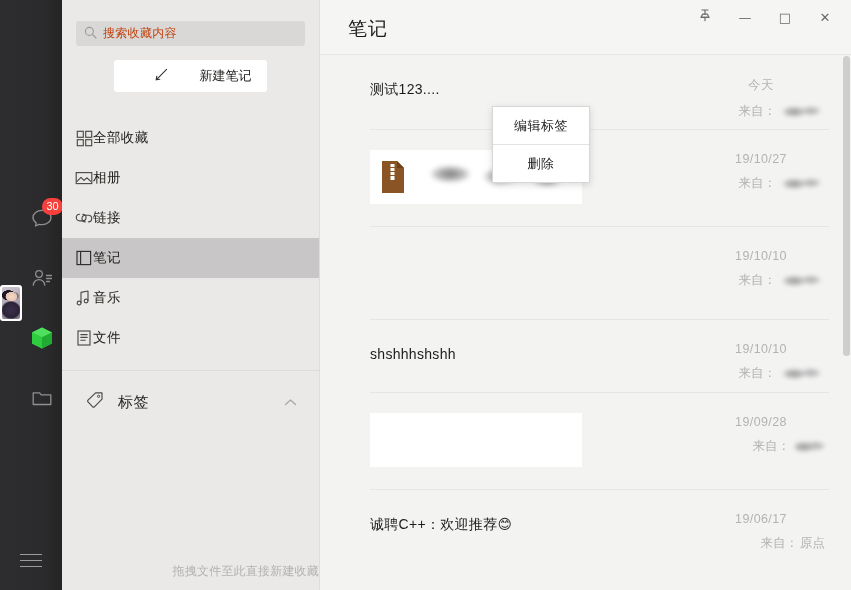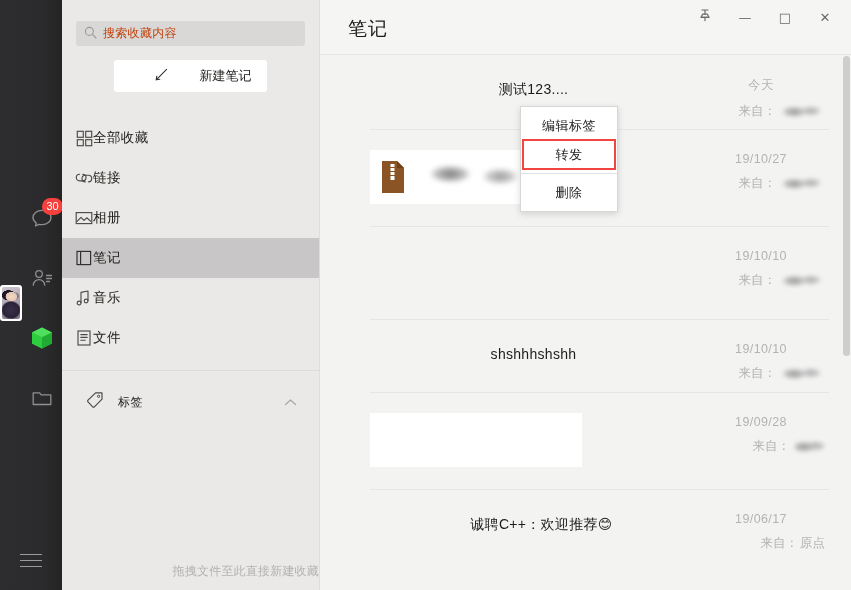--- a/index.html
+++ b/index.html
@@ -125,21 +125,21 @@
   .sep { height: 1px; background: #dcdbd9; margin: 12px 0 0 0; }
 
   .tags-row {
     height: 46px;
     display: flex; align-items: center;
     padding-left: 24px; padding-right: 22px;
     gap: 14px;
     cursor: pointer;
     margin-top: 8px;
   }
-  .tags-row .lbl { font-size: 12px; color: #23221f; letter-spacing: .4px; flex: 1; }
+  .tags-row .lbl { font-size: 15px; color: #23221f; letter-spacing: .4px; flex: 1; }
 
   .sidebar-footer {
     position: absolute;
     bottom: 8px; left: 0; right: 0;
     text-align: right;
   }
   .sidebar-footer div {
     font-size: 12px; color: #b3b2b0;
     line-height: 21px;
     letter-spacing: .2px;
@@ -188,21 +188,21 @@
     padding-left: 50px;
     padding-right: 22px;
   }
   .row {
     position: relative;
     border-bottom: 1px solid #e7e6e4;
     display: flex;
     align-items: flex-start;
     padding: 0;
   }
-  .row:last-child { border-bottom: none; margin-left: 16px; }
+  .row:last-child { border-bottom: none; }
   .row-body { flex: 1 1 auto; min-width: 0; position: relative; }
   .row-meta {
     width: 132px; flex: 0 0 132px;
     text-align: right;
     padding-top: 22px;
     padding-right: 4px;
   }
   .row-date { font-size: 12.5px; color: #b4b3b1; letter-spacing: .4px; text-align: center; }
   .row-from {
     font-size: 12.5px; color: #b4b3b1;
@@ -220,21 +220,20 @@
       radial-gradient(ellipse 13px 6px at 68% 46%, #a0a0a0 0%, #c7c7c7 60%, transparent 80%);
     filter: blur(2.2px);
     opacity: .85;
   }
   .blur-name.sm { width: 30px; }
 
   .note-text {
     font-size: 14px; color: #1c1c1c;
     padding: 26px 0 30px 0;
     letter-spacing: .3px;
-    text-align: center;
   }
   .row-spacer { height: 92px; }
 
   .attach-card {
     margin: 20px 0 22px 0;
     width: 212px; height: 54px;
     background: #fff;
     display: flex; align-items: center;
     padding: 0 10px;
     position: relative;
@@ -275,21 +274,20 @@
   
   .ctxmenu {
     position: absolute;
     left: 492px; top: 106px;
     width: 98px;
     background: #ffffff;
     border: 1px solid #d8d7d5;
     box-shadow: 0 2px 7px rgba(0,0,0,.14);
     z-index: 40;
     padding: 4px 0 4px 0;
-    margin-left: 28px;
   }
   .ctx-item {
     height: 29px;
     display: flex; align-items: center; justify-content: center;
     font-size: 13px; color: #1d1d1d;
     cursor: pointer;
     letter-spacing: .5px;
   }
   .ctx-sep { height: 1px; background: #e3e2e0; margin: 4px 0; }
   .ctx-item.highlight {
@@ -412,35 +410,35 @@
             <rect x="1.3" y="9.7" width="6" height="6" stroke="#4a4a48" stroke-width="1.15"></rect>
             <rect x="9.7" y="9.7" width="6" height="6" stroke="#4a4a48" stroke-width="1.15"></rect>
           </svg>
         </span>
         <span class="lbl">全部收藏</span>
       </div>
 
       <div class="nav-item">
         <span class="ico">
           <svg width="18" height="18" viewBox="0 0 18 18" fill="none">
-            <path d="M7.7 5.2a3.3 3.3 0 0 1 0 6.6H4.6a3.3 3.3 0 0 1 0-6.6" stroke="#4a4a48" stroke-width="1.15" stroke-linecap="round"></path>
-            <path d="M10.3 12.8a3.3 3.3 0 0 1 0-6.6h3.1a3.3 3.3 0 0 1 0 6.6" stroke="#4a4a48" stroke-width="1.15" stroke-linecap="round"></path>
-          </svg>
-        </span>
-        <span class="lbl">链接</span>
+            <rect x="1.2" y="3.6" width="15.6" height="11" stroke="#4a4a48" stroke-width="1.15"></rect>
+            <path d="M1.8 12.6 6 8.4l3 3 2.8-2.6 4.2 3.8" stroke="#4a4a48" stroke-width="1.15" stroke-linejoin="round"></path>
+          </svg>
+        </span>
+        <span class="lbl">相册</span>
       </div>
 
       <div class="nav-item">
         <span class="ico">
           <svg width="18" height="18" viewBox="0 0 18 18" fill="none">
-            <rect x="1.2" y="3.6" width="15.6" height="11" stroke="#4a4a48" stroke-width="1.15"></rect>
-            <path d="M1.8 12.6 6 8.4l3 3 2.8-2.6 4.2 3.8" stroke="#4a4a48" stroke-width="1.15" stroke-linejoin="round"></path>
-          </svg>
-        </span>
-        <span class="lbl">相册</span>
+            <path d="M7.7 5.2a3.3 3.3 0 0 1 0 6.6H4.6a3.3 3.3 0 0 1 0-6.6" stroke="#4a4a48" stroke-width="1.15" stroke-linecap="round"></path>
+            <path d="M10.3 12.8a3.3 3.3 0 0 1 0-6.6h3.1a3.3 3.3 0 0 1 0 6.6" stroke="#4a4a48" stroke-width="1.15" stroke-linecap="round"></path>
+          </svg>
+        </span>
+        <span class="lbl">链接</span>
       </div>
 
       <div class="nav-item active">
         <span class="ico">
           <svg width="18" height="18" viewBox="0 0 18 18" fill="none">
             <rect x="2" y="2.4" width="13.6" height="13.2" stroke="#2d2d2b" stroke-width="1.15"></rect>
             <path d="M5.6 2.4v13.2" stroke="#2d2d2b" stroke-width="1.15"></path>
           </svg>
         </span>
         <span class="lbl">笔记</span>
@@ -611,18 +609,17 @@
 
     </div>
 
     <div class="scrollbar">
       <div class="scroll-thumb"></div>
     </div>
   </div>
 
   <div class="ctxmenu">
     <div class="ctx-item">编辑标签</div>
-    <div class="ctx-item highlight">转发</div>
     <div class="ctx-sep"></div>
     <div class="ctx-item">删除</div>
   </div>
 
 </div>
 
 </body></html>

